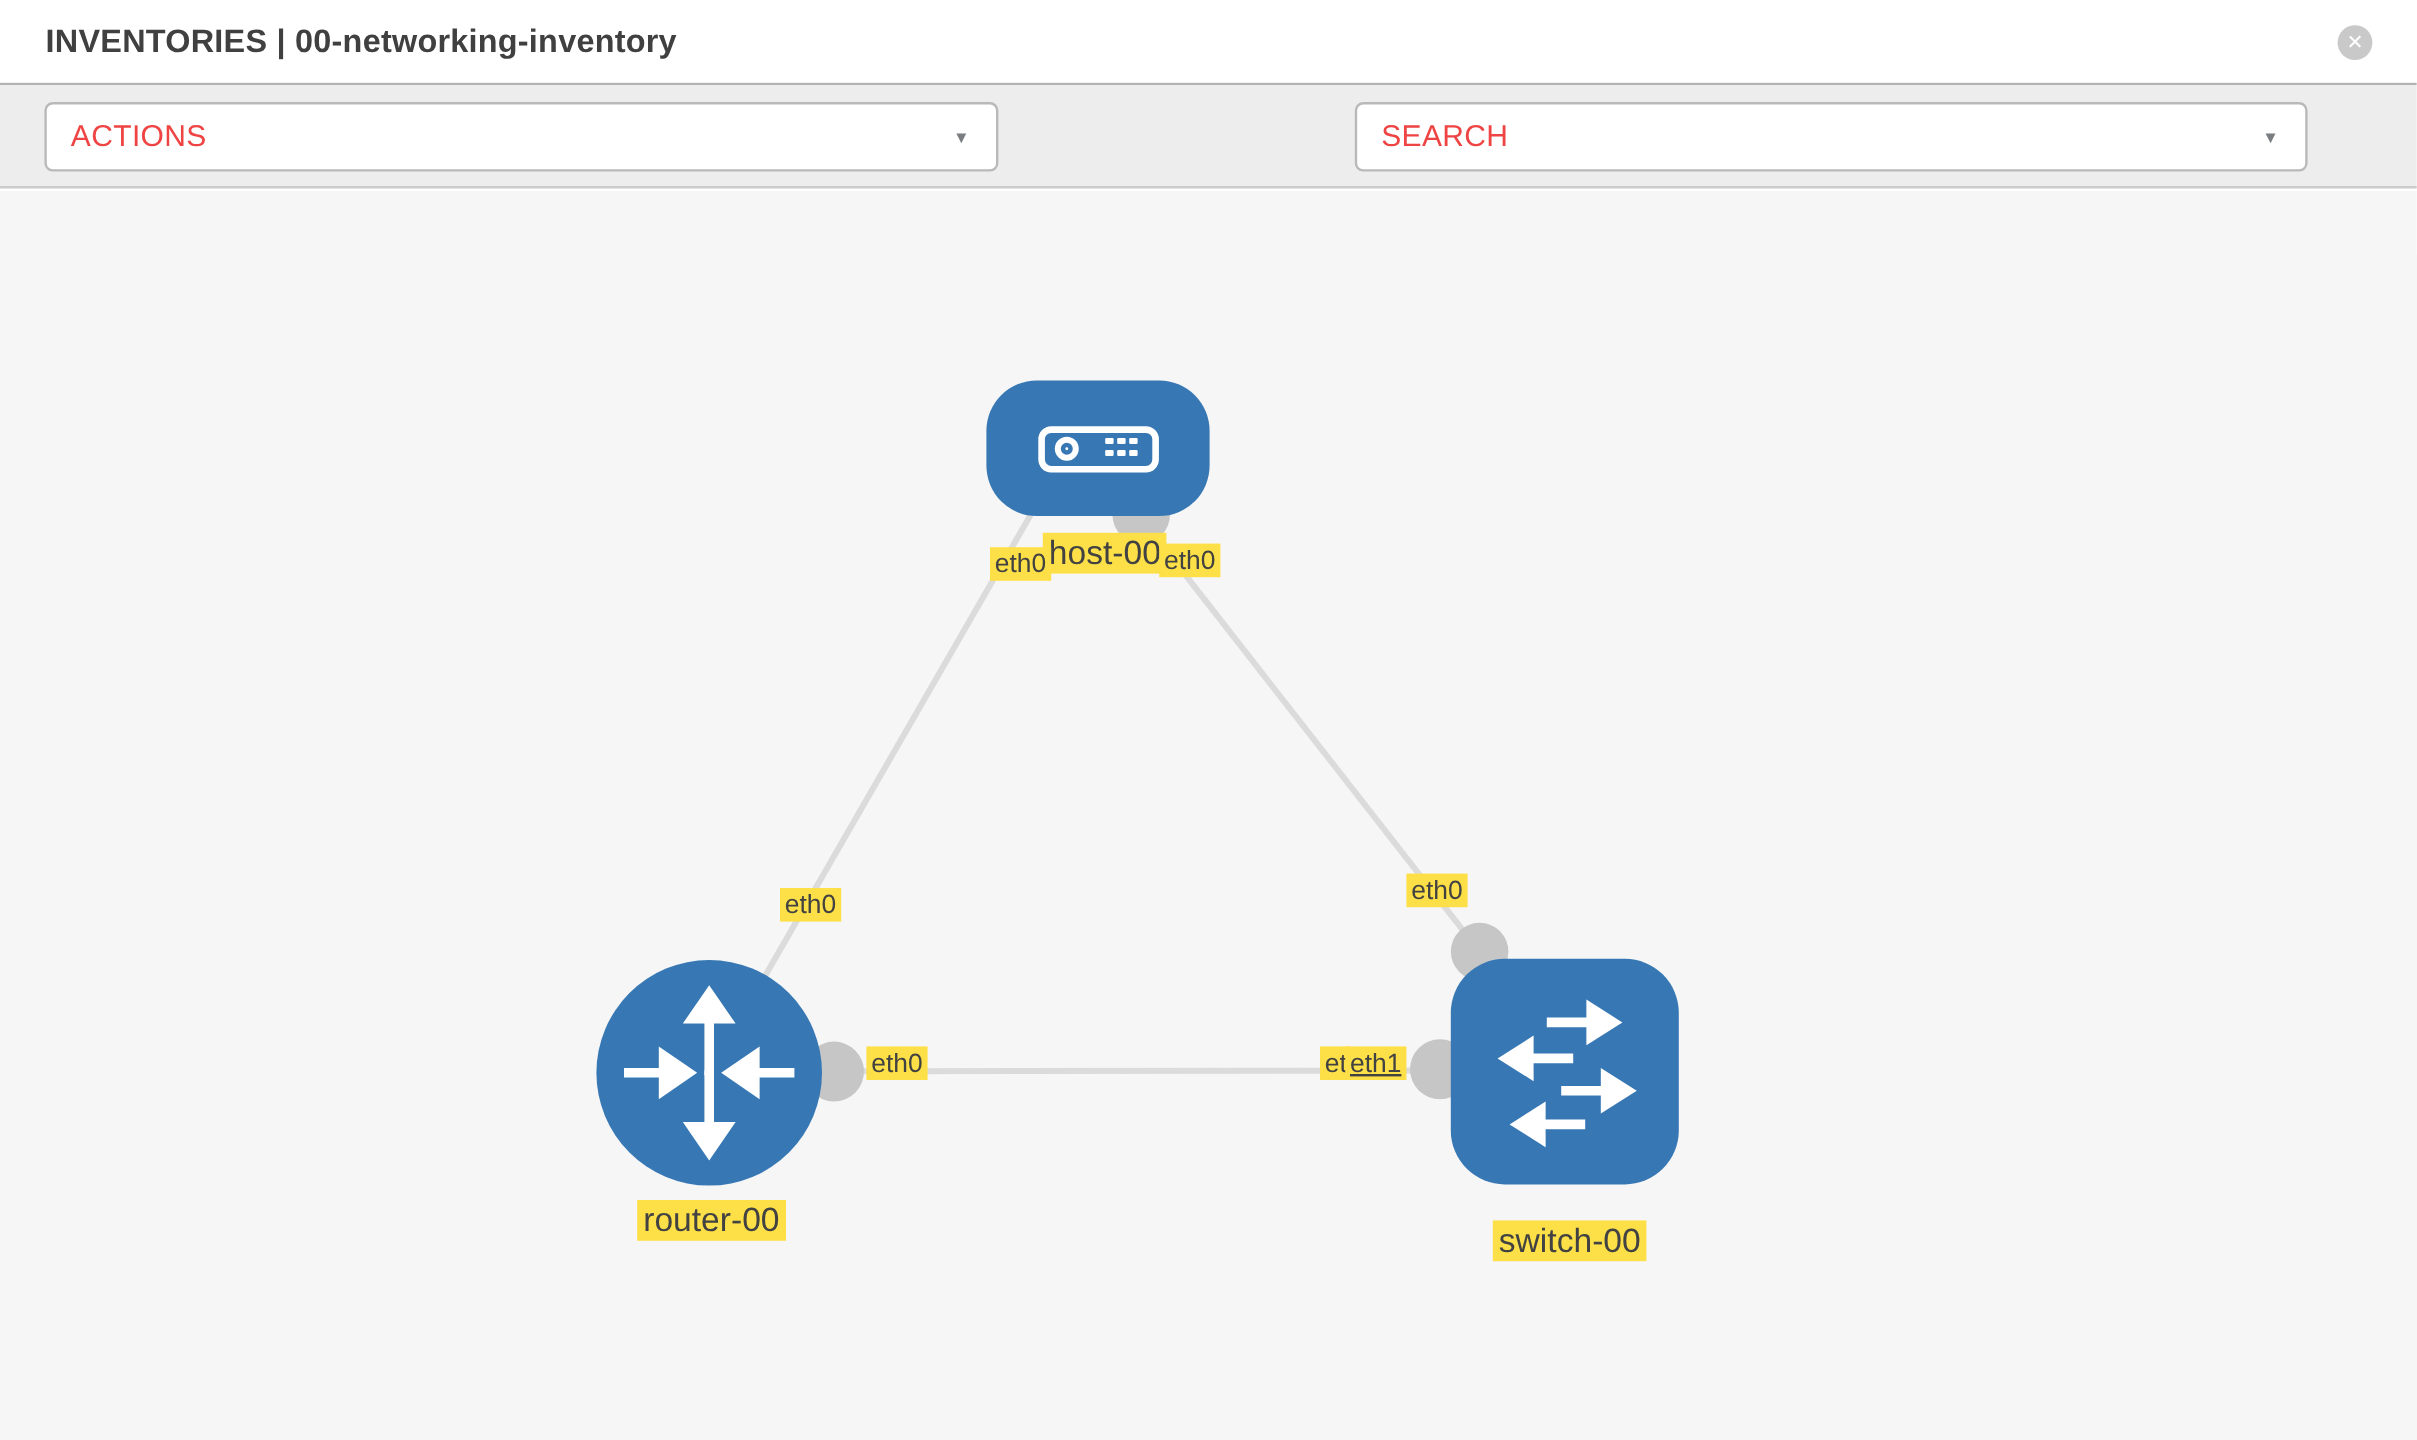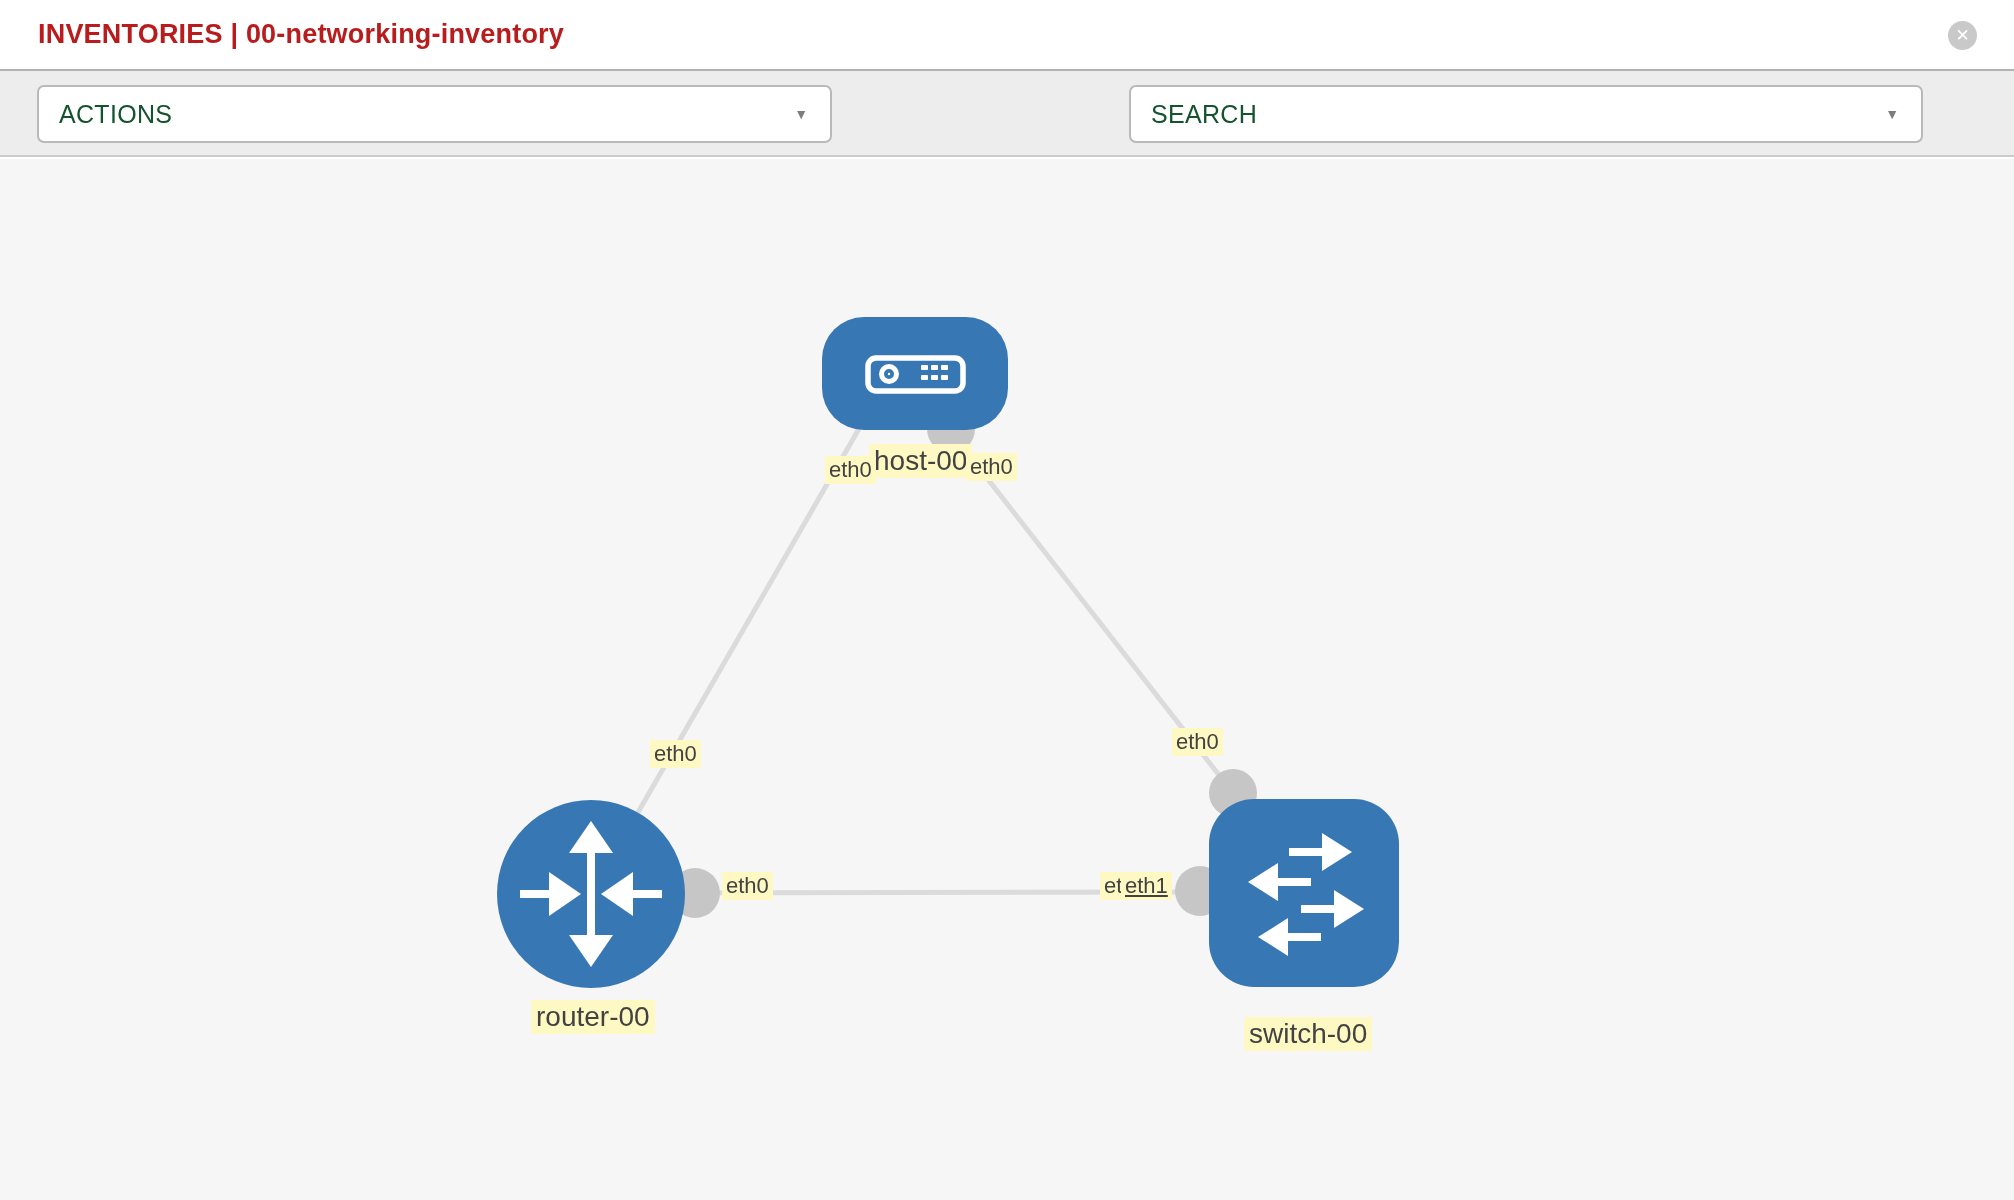--- a/index.html
+++ b/index.html
@@ -4,48 +4,48 @@
 <style>
   * { margin:0; padding:0; box-sizing:border-box; }
   html,body { width:2014px; height:1200px; overflow:hidden;
               font-family:"Liberation Sans","DejaVu Sans",sans-serif; background:#fff; }
   .page { position:relative; width:2014px; height:1200px; }
 
   
   .header { position:absolute; left:0; top:0; width:2014px; height:71px;
             background:#ffffff; border-bottom:2px solid #b3b3b3; }
   .header-title { position:absolute; left:38px; top:0; height:68px; line-height:69px;
-                  font-size:27px; font-weight:bold; color:#b91c1c; letter-spacing:0.2px; }
+                  font-size:27px; font-weight:bold; color:#404040; letter-spacing:0.2px; }
   .close-btn { position:absolute; left:1948px; top:21px; width:29px; height:29px;
                border-radius:50%; background:#c9c9c9; cursor:pointer;
                display:flex; align-items:center; justify-content:center; }
   .close-btn span { color:#ffffff; font-size:17px; font-weight:bold; line-height:1; }
 
   
   .toolbar { position:absolute; left:0; top:71px; width:2014px; height:86px;
              background:#ededed; border-bottom:2px solid #cbcbcb; }
   .select-box { position:absolute; top:14px; height:58px; background:#ffffff;
                 border:2px solid #b9b9b9; border-radius:7px; }
   .select-box .sel-label { position:absolute; left:20px; top:0; height:52px; line-height:54px;
-                           font-size:25px; color:#14532d; letter-spacing:0.3px; }
+                           font-size:25px; color:#ef4444; letter-spacing:0.3px; }
   .select-box .caret { position:absolute; right:22px; top:0; height:54px; line-height:54px;
                        font-size:14px; color:#7a7d82; }
   .actions-box { left:37px;  width:795px; }
   .search-box  { left:1129px; width:794px; }
   .tool-icon { position:absolute; top:96px; width:36px; height:36px; cursor:pointer; }
   .tool-icon svg { width:36px; height:36px; fill:#8b8f97; }
   .wrench-icon { left:1049px; }
   .key-icon    { left:1115px; }
 
   
   .canvas { position:absolute; left:0; top:159px; width:2014px; height:1041px;
             background:#f6f6f6; }
   .canvas svg.topo { position:absolute; left:0; top:0; }
 
-  .node-label, .iface-label { position:absolute; background:#fef9c3; color:#424242;
+  .node-label, .iface-label { position:absolute; background:#fde047; color:#424242;
                               white-space:nowrap; text-align:center; }
   .node-label  { font-size:28px; padding:1px 5px; }
   .iface-label { font-size:22px; padding:1px 4px; }
   .iface-clip  { width:24px; overflow:hidden; padding-right:0; }
 </style>
 </head>
 <body>
 
 <div class="page">
 

